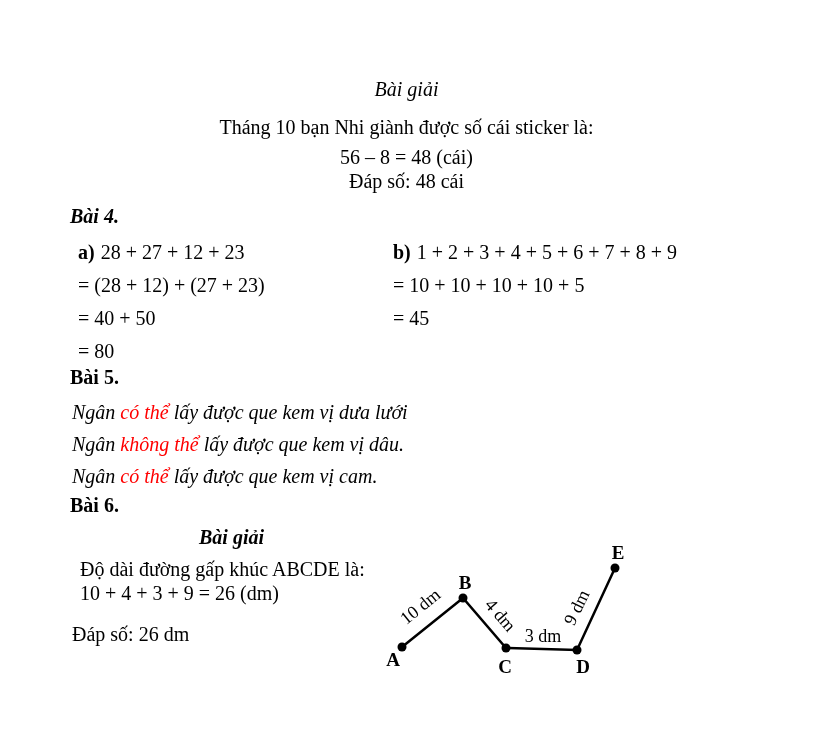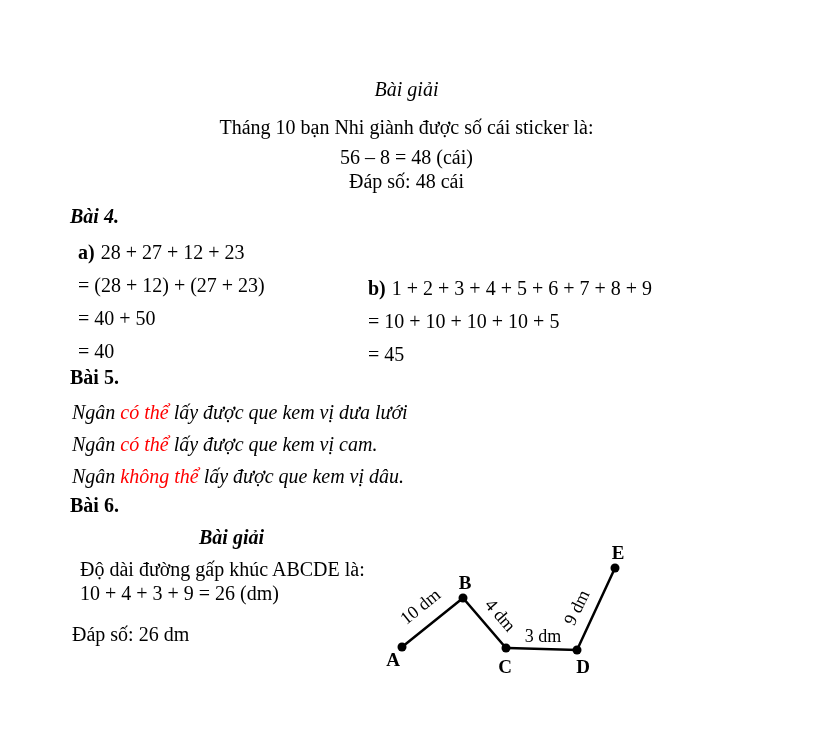--- a/index.html
+++ b/index.html
@@ -34,42 +34,42 @@
 <div class="abs centered" style="top:170px;">Đáp số: 48 cái</div>
 
 <div class="abs bold" style="left:70px; top:205px;font-style:italic;">Bài 4.</div>
 
 <div class="abs col" style="left:78px; top:236px;">
   <div>
     <span class="bold lead">a)</span><span>28 + 27 + 12 + 23</span>
   </div>
   <div>= (28 + 12) + (27 + 23)</div>
   <div>= 40 + 50</div>
-  <div>= 40</div>
+  <div>= 80</div>
 </div>
 
-<div class="abs col" style="left:368px; top:236px;margin-top:36px;">
+<div class="abs col" style="left:393px; top:236px;">
   <div>
     <span class="bold lead">b)</span><span>1 + 2 + 3 + 4 + 5 + 6 + 7 + 8 + 9</span>
   </div>
   <div>= 10 + 10 + 10 + 10 + 5</div>
   <div>= 45</div>
 </div>
 
 <div class="abs bold" style="left:70px; top:366px;">Bài 5.</div>
 
 <div class="abs b5lines" style="left:72px; top:396px;font-style:italic;">
   <div>
     <span>Ngân </span><span class="red">có thể</span><span> lấy được que kem vị dưa lưới</span>
   </div>
   <div>
-    <span>Ngân </span><span class="red">có thể</span><span> lấy được que kem vị cam.</span>
+    <span>Ngân </span><span class="red">không thể</span><span> lấy được que kem vị dâu.</span>
   </div>
   <div>
-    <span>Ngân </span><span class="red">không thể</span><span> lấy được que kem vị dâu.</span>
+    <span>Ngân </span><span class="red">có thể</span><span> lấy được que kem vị cam.</span>
   </div>
 </div>
 
 <div class="abs bold" style="left:70px; top:494px;">Bài 6.</div>
 <div class="abs bolditalic" style="left:199px; top:526px;">Bài giải</div>
 <div class="abs" style="left:80px; top:558px;">Độ dài đường gấp khúc ABCDE là:</div>
 <div class="abs" style="left:80px; top:582px;">10 + 4 + 3 + 9 = 26 (dm)</div>
 <div class="abs" style="left:72px; top:623px;">Đáp số: 26 dm</div>
 
 <svg class="abs" style="left:380px; top:538px;" width="262" height="140" viewBox="0 0 262 140">

